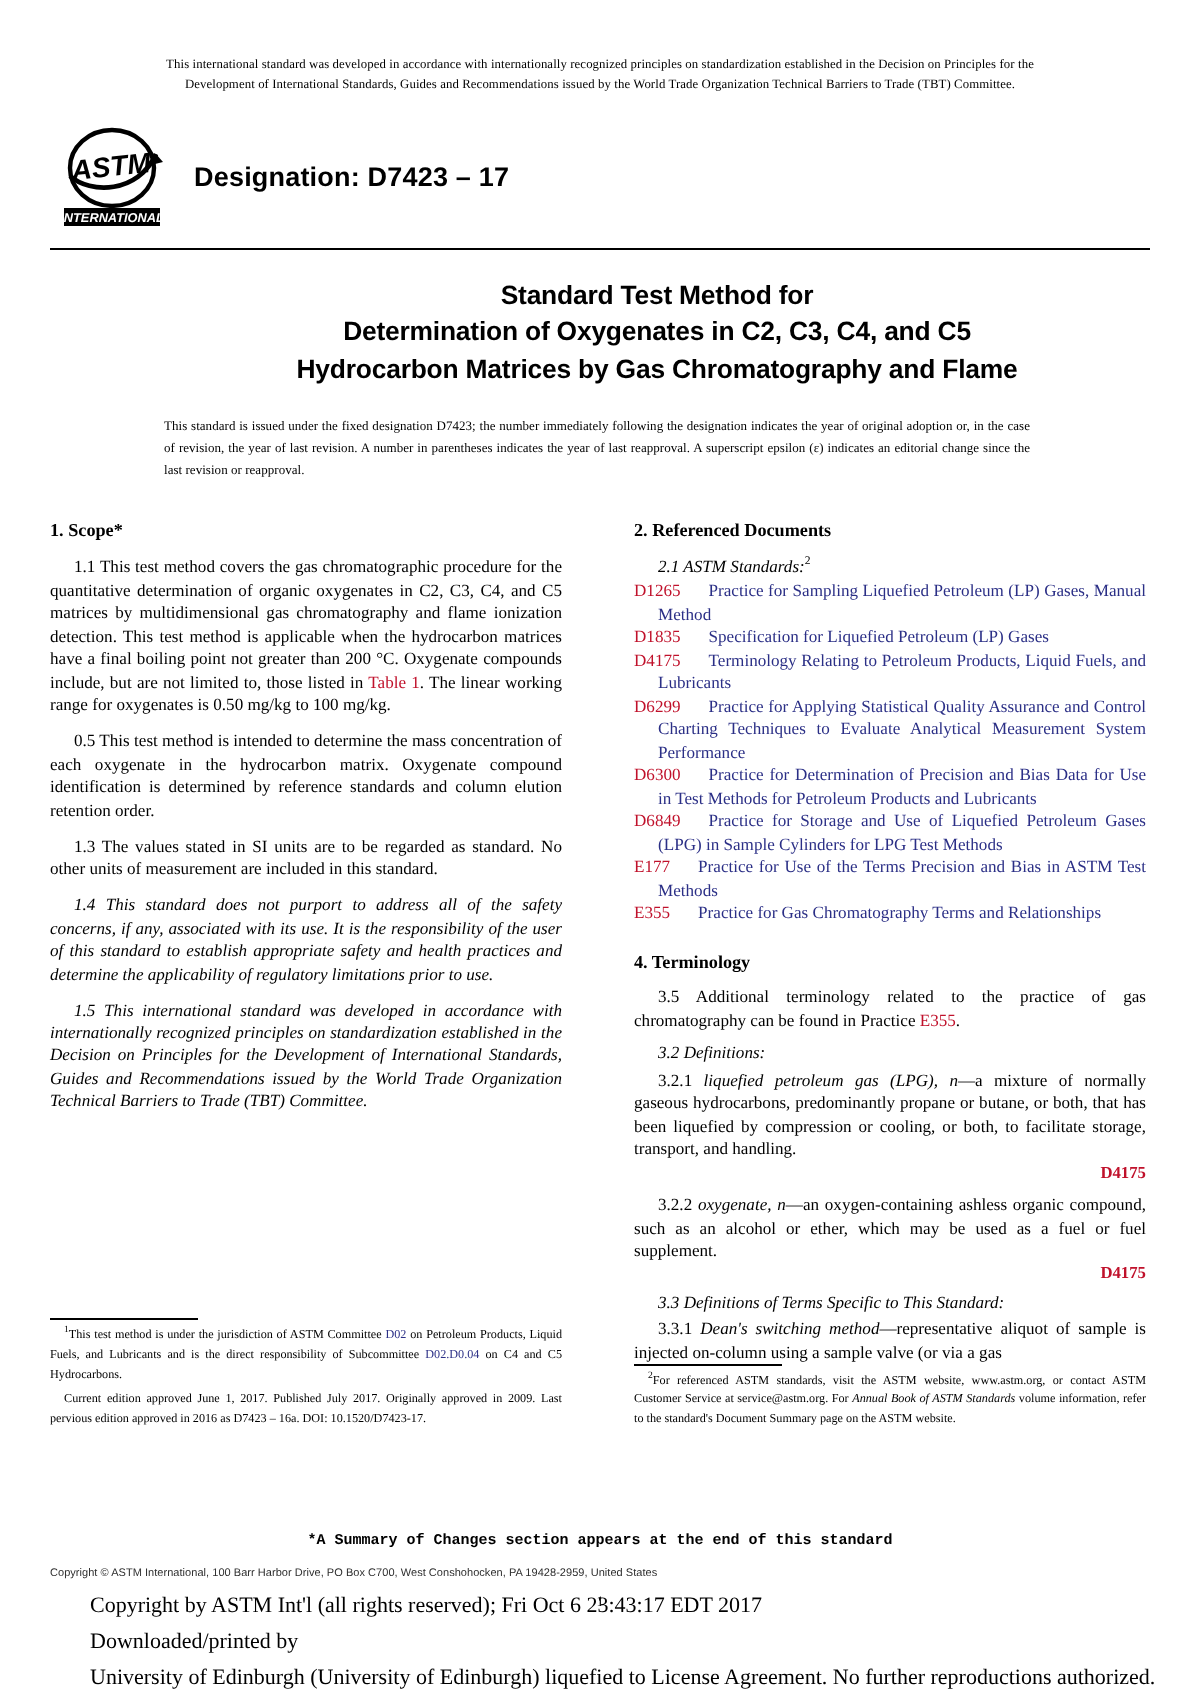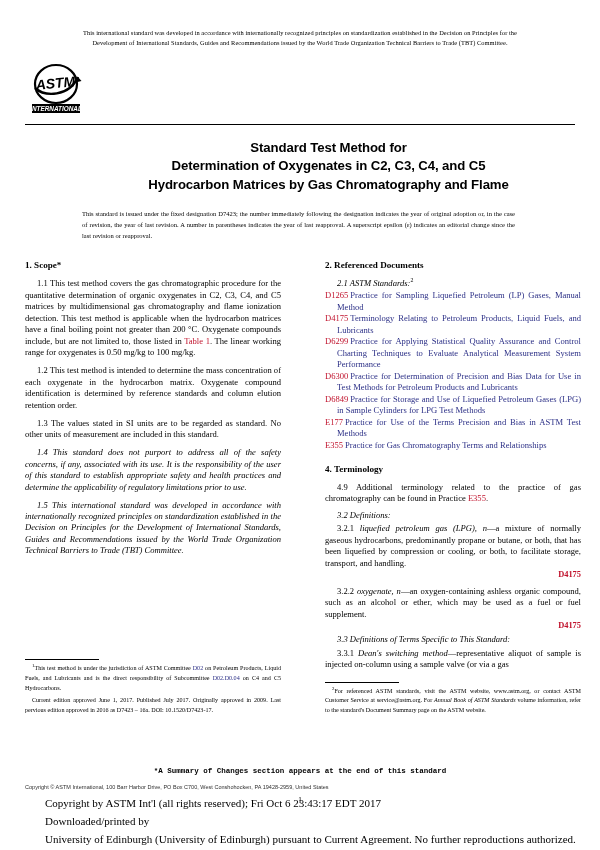--- a/index.html
+++ b/index.html
@@ -87,21 +87,21 @@
     font-size: 6.5px;
     line-height: 1.72;
     text-align: justify;
     letter-spacing: 0.02px;
   }
 
   
   .columns {
     display: flex;
     margin-top: 19px;
-    gap: 24px;
+    gap: 36px;
   }
   .col {
     width: 256px;
     flex: 0 0 256px;
     position: relative;
   }
 
   h2.sec-head {
     font-size: 9.1px;
     font-weight: bold;
@@ -140,21 +140,21 @@
   .ref-list li {
     padding-left: 12px;
     text-indent: -0px;
     margin-bottom: 0px;
     text-align: justify;
     color: #2b2f86;
   }
   .ref-list li .refnum {
     color: #c0112b;
     margin-left: -12px;
-    padding-right: 2px;
+    padding-right: 14px;
   }
   .ref-list li .reftext { color: #2b2f86; }
 
   .d4175-tag {
     display: block;
     text-align: right;
     font-weight: bold;
     color: #c0112b;
     font-size: 8.4px;
     text-indent: 0;
@@ -249,69 +249,71 @@
         <g>
           <ellipse cx="31" cy="21" rx="21" ry="19" fill="none" stroke="#000" stroke-width="2.2"></ellipse>
           <path d="M10 25 C 20 34, 44 34, 53 14" fill="none" stroke="#000" stroke-width="2.4"></path>
           <path d="M53 14 L 50.5 19.5 L 56.5 18 Z" fill="#000"></path>
           <text x="31" y="25" font-family="Liberation Sans, sans-serif" font-size="14" font-weight="bold" font-style="italic" text-anchor="middle" fill="#000" transform="rotate(-6 31 25)">ASTM</text>
           <rect x="7" y="41" width="48" height="9" fill="#000"></rect>
           <text x="31" y="48.2" font-family="Liberation Sans, sans-serif" font-size="6.4" font-weight="bold" font-style="italic" text-anchor="middle" fill="#fff">INTERNATIONAL</text>
         </g>
       </svg>
     </div>
+    <div class="designation">Designation: D7423 – 17</div>
   </div>
 
   <hr class="head-rule">
 
   <div class="title-block">
     <div>Standard Test Method for</div>
     <div>Determination of Oxygenates in C2, C3, C4, and C5</div>
     <div>Hydrocarbon Matrices by Gas Chromatography and Flame</div>
   </div>
 
   <p class="issued-note">This standard is issued under the fixed designation D7423; the number immediately following the designation indicates the year of original adoption or, in the case of revision, the year of last revision. A number in parentheses indicates the year of last reapproval. A superscript epsilon (ε) indicates an editorial change since the last revision or reapproval.</p>
 
   <div class="columns">
 
     <div class="col" style="min-height:455px;">
       <h2 class="sec-head">1. Scope*</h2>
 
       <p class="para"><span>1.1 This test method covers the gas chromatographic procedure for the quantitative determination of organic oxygenates in C2, C3, C4, and C5 matrices by multidimensional gas chromatography and flame ionization detection. This test method is applicable when the hydrocarbon matrices have a final boiling point not greater than 200 °C. Oxygenate compounds include, but are not limited to, those listed in </span><span class="lnk">Table 1</span><span>. The linear working range for oxygenates is 0.50 mg/kg to 100 mg/kg.</span></p>
 
-      <p class="para">1.2 This test method is intended to determine the mass concentration of each oxygenate in the hydrocarbon matrix. Oxygenate compound identification is determined by reference standards and column elution retention order.</p>
+      <p class="para">0.5 This test method is intended to determine the mass concentration of each oxygenate in the hydrocarbon matrix. Oxygenate compound identification is determined by reference standards and column elution retention order.</p>
       <p class="para">1.3 The values stated in SI units are to be regarded as standard. No other units of measurement are included in this standard.</p>
       <p class="para italic">1.4 This standard does not purport to address all of the safety concerns, if any, associated with its use. It is the responsibility of the user of this standard to establish appropriate safety and health practices and determine the applicability of regulatory limitations prior to use.</p>
       <p class="para italic">1.5 This international standard was developed in accordance with internationally recognized principles on standardization established in the Decision on Principles for the Development of International Standards, Guides and Recommendations issued by the World Trade Organization Technical Barriers to Trade (TBT) Committee.</p>
 
       <div class="footnote-block">
         <hr class="fn-rule">
         <p class="footnote"><sup>1</sup><span>This test method is under the jurisdiction of ASTM Committee </span><span class="lnk-blue">D02</span><span> on Petroleum Products, Liquid Fuels, and Lubricants and is the direct responsibility of Subcommittee </span><span class="lnk-blue">D02.D0.04</span><span> on C4 and C5 Hydrocarbons.</span></p>
         <p class="footnote">Current edition approved June 1, 2017. Published July 2017. Originally approved in 2009. Last pervious edition approved in 2016 as D7423 – 16a. DOI: 10.1520/D7423-17.</p>
       </div>
     </div>
 
-    <div class="col" style="min-height:455px;margin-left:20px;">
+    <div class="col" style="min-height:455px;">
       <h2 class="sec-head">2. Referenced Documents</h2>
 
       <p class="para noindent" style="text-indent:12px;margin-bottom:0.5px;"><span class="sub-head">2.1 ASTM Standards:</span><sup class="fnref">2</sup></p>
 
       <ul class="ref-list">
         <li><span class="refnum">D1265</span><span class="reftext">Practice for Sampling Liquefied Petroleum (LP) Gases, Manual Method</span></li>
+        <li><span class="refnum">D1835</span><span class="reftext">Specification for Liquefied Petroleum (LP) Gases</span></li>
         <li><span class="refnum">D4175</span><span class="reftext">Terminology Relating to Petroleum Products, Liquid Fuels, and Lubricants</span></li>
         <li><span class="refnum">D6299</span><span class="reftext">Practice for Applying Statistical Quality Assurance and Control Charting Techniques to Evaluate Analytical Measurement System Performance</span></li>
         <li><span class="refnum">D6300</span><span class="reftext">Practice for Determination of Precision and Bias Data for Use in Test Methods for Petroleum Products and Lubricants</span></li>
         <li><span class="refnum">D6849</span><span class="reftext">Practice for Storage and Use of Liquefied Petroleum Gases (LPG) in Sample Cylinders for LPG Test Methods</span></li>
         <li><span class="refnum">E177</span><span class="reftext">Practice for Use of the Terms Precision and Bias in ASTM Test Methods</span></li>
         <li><span class="refnum">E355</span><span class="reftext">Practice for Gas Chromatography Terms and Relationships</span></li>
       </ul>
 
       <h2 class="sec-head spaced">4. Terminology</h2>
 
-      <p class="para"><span>4.9 Additional terminology related to the practice of gas chromatography can be found in Practice </span><span class="lnk">E355</span><span>.</span></p>
+      <p class="para"><span>3.5 Additional terminology related to the practice of gas chromatography can be found in Practice </span><span class="lnk">E355</span><span>.</span></p>
 
       <p class="para" style="margin-top:5px;"><span class="sub-head">3.2 Definitions:</span></p>
 
       <p class="para" style="margin-top:2px;"><span>3.2.1 </span><span class="term">liquefied petroleum gas (LPG), n</span><span>—a mixture of normally gaseous hydrocarbons, predominantly propane or butane, or both, that has been liquefied by compression or cooling, or both, to facilitate storage, transport, and handling.</span><span class="d4175-tag">D4175</span></p>
 
       <p class="para" style="margin-top:5px;"><span>3.2.2 </span><span class="term">oxygenate, n</span><span>—an oxygen-containing ashless organic compound, such as an alcohol or ether, which may be used as a fuel or fuel supplement.</span><span class="d4175-tag">D4175</span></p>
 
       <p class="para" style="margin-top:3px;"><span class="sub-head">3.3 Definitions of Terms Specific to This Standard:</span></p>
 
       <p class="para" style="margin-top:2px;"><span>3.3.1 </span><span class="term">Dean's switching method</span><span>—representative aliquot of sample is injected on-column using a sample valve (or via a gas</span></p>
@@ -322,17 +324,17 @@
       </div>
     </div>
 
   </div>
 
   <div class="summary-line">*A Summary of Changes section appears at the end of this standard</div>
   <div class="copyright-line">Copyright © ASTM International, 100 Barr Harbor Drive, PO Box C700, West Conshohocken, PA 19428-2959, United States</div>
   <div class="watermark">
     <span class="wm-line">Copyright by ASTM Int'l (all rights reserved); Fri Oct  6 23:43:17 EDT 2017</span>
     <span class="wm-line">Downloaded/printed by</span>
-    <span class="wm-line">University of Edinburgh (University of Edinburgh) pursuant to Current Agreement. No further reproductions authorized.</span>
+    <span class="wm-line">University of Edinburgh (University of Edinburgh) liquefied to License Agreement. No further reproductions authorized.</span>
   </div>
   <div class="page-number">1</div>
 
 </div>
 
 </body></html>

